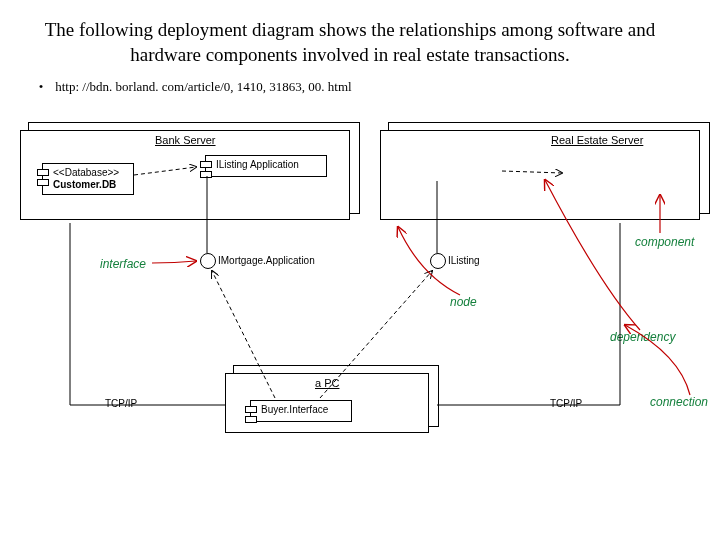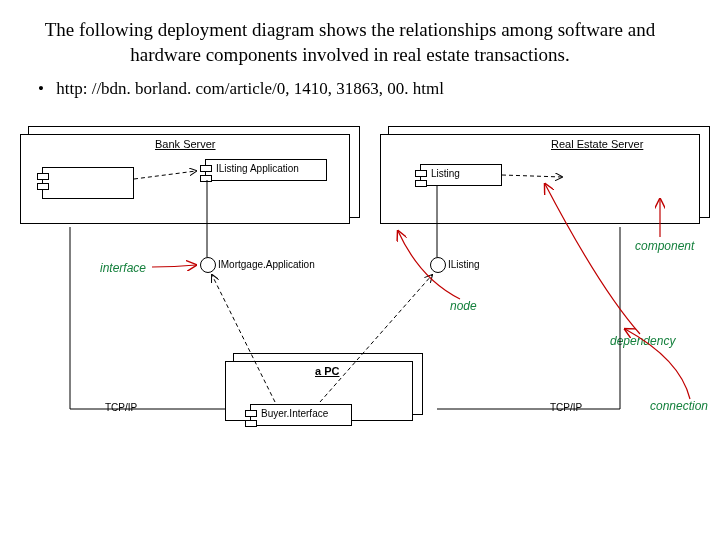--- a/index.html
+++ b/index.html
@@ -11,21 +11,21 @@
     background: #fff;
     position: relative;
   }
   .title {
     text-align: center;
     font-size: 19px;
     padding: 18px 40px 8px 20px;
     line-height: 1.3;
   }
   .bullet-row {
-    font-size: 17px;
+    font-size: 13px;
     padding: 4px 30px 10px 30px;
   }
   .bullet-row .dot {
     display: inline-block;
     width: 22px;
     text-align: center;
   }
   .diagram-area {
     position: relative;
     width: 720px;
@@ -121,45 +121,42 @@
   <div class="node3d" style="left:20px; top:25px; width:330px; height:90px;">
     <div class="front"></div>
     <div class="node-title" style="left:135px;">Bank Server</div>
   </div>
 
   <div class="component" style="left:42px; top:58px; width:90px; height:30px;">
     <div class="lugs">
         <div></div>
         <div></div>
       </div>
+    <div class="comp-text">
+      <div>&lt;&lt;Database&gt;&gt;</div>
+      <div style="font-weight:bold;">Customer.DB</div>
+    </div>
   </div>
 
   <div class="component" style="left:205px; top:50px; width:120px; height:20px;">
     <div class="lugs">
         <div></div>
         <div></div>
       </div>
     <div class="comp-text">IListing Application</div>
   </div>
 
   <div class="node3d" style="left:380px; top:25px; width:320px; height:90px;">
     <div class="front"></div>
     <div class="node-title" style="left:130px;padding-left:41px;">Real Estate Server</div>
   </div>
 
-  <div class="component" style="left:420px; top:55px; width:80px; height:20px;">
-    <div class="lugs">
-        <div></div>
-        <div></div>
-      </div>
-    <div class="comp-text">Listing</div>
-  </div>
-
-
-  <div class="node3d" style="left:225px; top:252px; width:188px; height:60px;font-weight:bold;">
+
+
+  <div class="node3d" style="left:225px; top:268px; width:204px; height:60px;">
     <div class="front"></div>
     <div class="node-title" style="left:90px;">a PC</div>
   </div>
 
   <div class="component" style="left:250px; top:295px; width:100px; height:20px;">
     <div class="lugs">
         <div></div>
         <div></div>
       </div>
     <div class="comp-text">Buyer.Interface</div>

